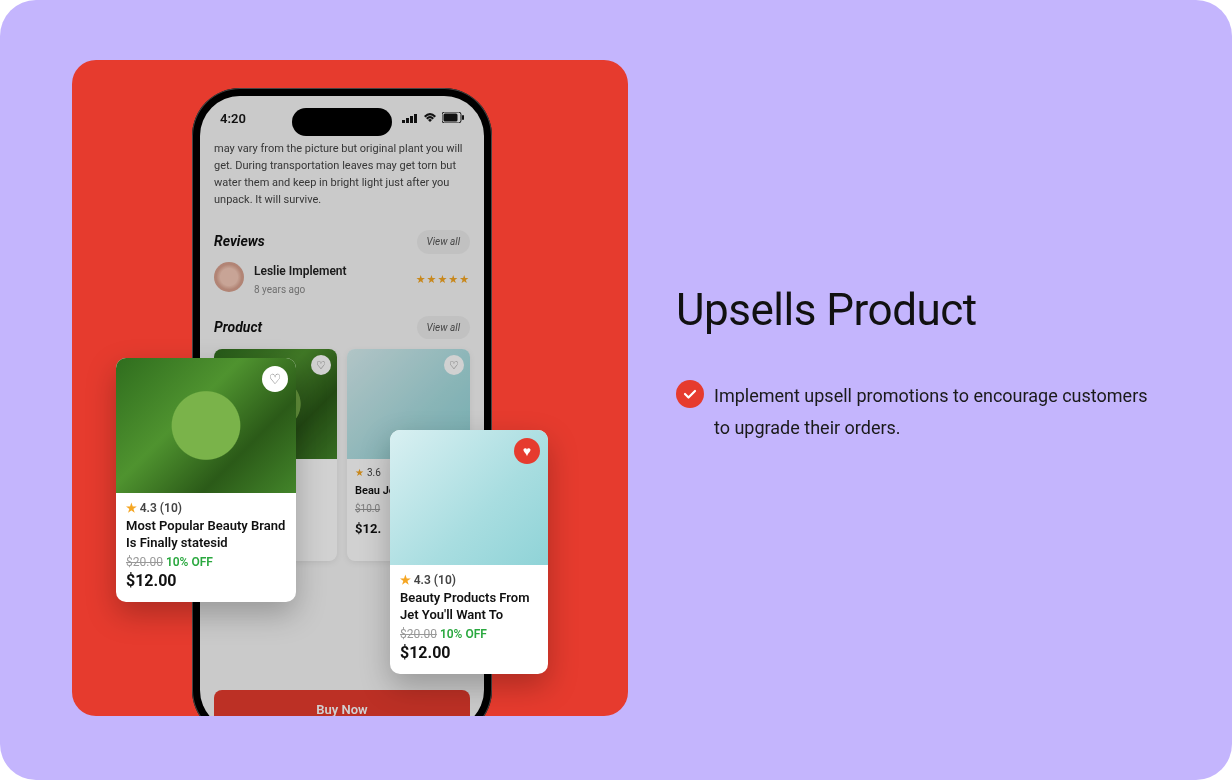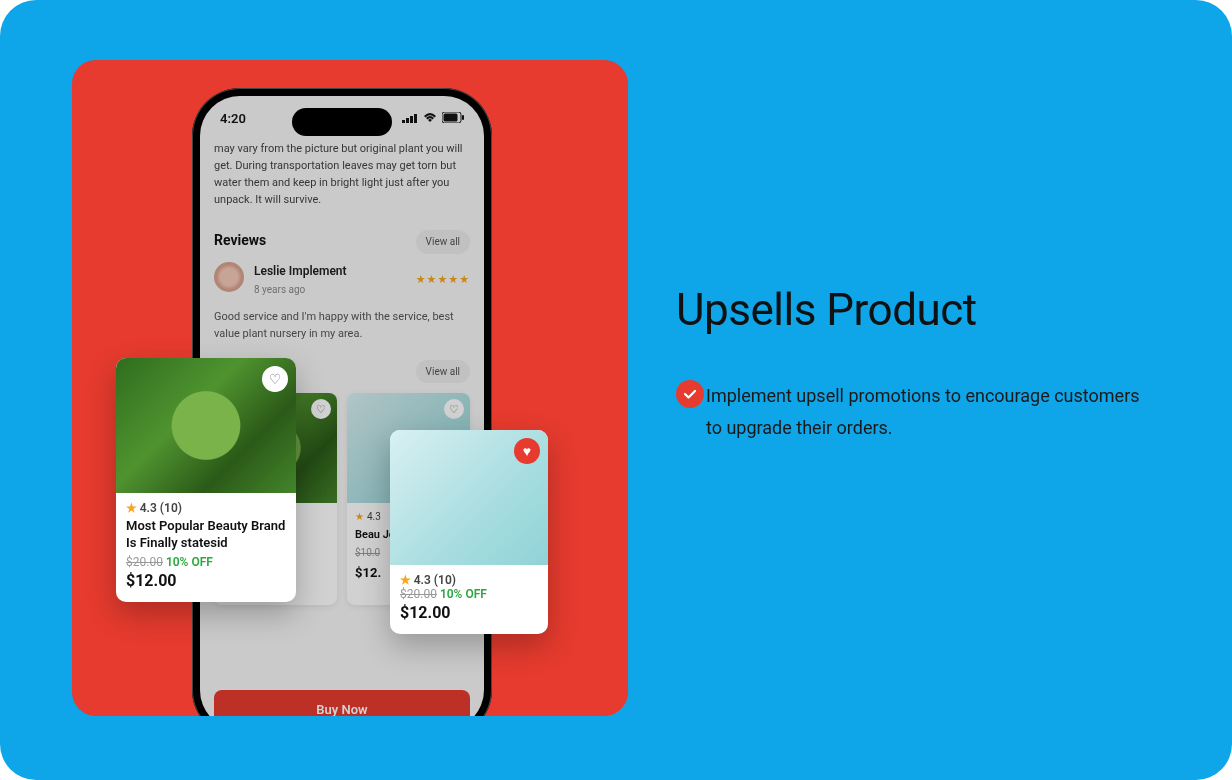--- a/index.html
+++ b/index.html
@@ -1,37 +1,37 @@
 <!DOCTYPE html>
 <html><head>
 <meta charset="utf-8">
 <style>
   * { box-sizing: border-box; margin: 0; padding: 0; }
   html, body { width: 1232px; height: 780px; }
   body { font-family: -apple-system, BlinkMacSystemFont, "Segoe UI", Roboto, Helvetica, Arial, sans-serif; background: #fff; }
 
-  .canvas { width: 1232px; height: 780px; background: #0ea5e9; border-radius: 36px; position: relative; overflow: hidden; }
+  .canvas { width: 1232px; height: 780px; background: #c4b5fd; border-radius: 36px; position: relative; overflow: hidden; }
 
   
   .left-panel { position: absolute; left: 72px; top: 60px; width: 556px; height: 656px; background: #e63b2e; border-radius: 24px; overflow: hidden; }
 
   
   .phone { position: absolute; left: 120px; top: 28px; width: 300px; height: 650px; background: #000; border-radius: 48px; padding: 8px; box-shadow: 0 0 0 1px #444 inset; }
   .phone-screen { width: 100%; height: 100%; background: #f7f7f7; border-radius: 40px; overflow: hidden; position: relative; }
   .dimmer { position: absolute; inset: 0; background: rgba(0,0,0,0.18); z-index: 50; pointer-events: none; }
 
   .notch { position: absolute; top: 12px; left: 50%; transform: translateX(-50%); width: 100px; height: 28px; background: #000; border-radius: 16px; z-index: 60; }
 
   .status-bar { position: absolute; top: 0; left: 0; right: 0; height: 44px; display: flex; align-items: center; justify-content: space-between; padding: 0 20px; font-size: 13px; font-weight: 600; color: #111; z-index: 55; }
   .status-right { display: flex; gap: 5px; align-items: center; }
 
   .content { position: absolute; top: 44px; left: 0; right: 0; bottom: 0; padding: 0 14px; color: #333; font-size: 11px; line-height: 1.55; }
   .desc { color: #444; margin-bottom: 22px; }
 
-  .section-row { display: flex; align-items: flex-start; justify-content: space-between; margin: 10px 0 8px; }
+  .section-row { display: flex; align-items: center; justify-content: space-between; margin: 10px 0 8px; font-style: italic; }
   .section-title { font-size: 14px; font-weight: 700; color: #111; }
   .pill { background: #ececec; border-radius: 12px; padding: 4px 10px; font-size: 10px; color: #555; }
 
   .review { display: flex; gap: 10px; align-items: flex-start; }
   .avatar { width: 30px; height: 30px; border-radius: 50%; background: radial-gradient(#f4c9b8 40%, #d9a28f 60%), #e9d6cf; flex: 0 0 30px; }
   .rev-name { font-size: 12px; font-weight: 600; color: #222; }
   .rev-time { font-size: 10px; color: #888; margin-top: 2px; }
   .stars-row { margin-left: auto; color: #f5a623; font-size: 11px; letter-spacing: 1px; }
   .rev-text { margin-top: 10px; color: #555; }
 
@@ -63,21 +63,21 @@
   .big-card .card-title { font-size: 13px; }
   .big-card .price { font-size: 16px; }
   .big-card .fav { width: 26px; height: 26px; font-size: 14px; top: 8px; right: 8px; }
   .fav.red { background: #e63b2e; color: #fff; }
   .big-card .price-row { font-size: 12px; }
   .big-card .rating { font-size: 12px; font-weight:600; }
 
   
   .right-block { position: absolute; left: 676px; top: 284px; width: 480px; }
   .heading { font-size: 44px; font-weight: 400; color: #111; letter-spacing: -0.5px; margin-bottom: 44px; }
-  .bullet-row { display: flex; gap: 2px; align-items: flex-start; }
+  .bullet-row { display: flex; gap: 10px; align-items: flex-start; }
   .check-badge { width: 28px; height: 28px; border-radius: 50%; background: #e63b2e; display: flex; align-items: center; justify-content: center; flex: 0 0 28px; color: #fff; font-size: 15px; font-weight:700; }
   .bullet-text { font-size: 18px; line-height: 1.75; color: #1a1a1a; }
 </style>
 </head>
 <body>
 
 <div class="canvas">
 
   <div class="left-panel">
 
@@ -124,21 +124,20 @@
             <div style="flex:1">
               <div style="display:flex;align-items:center">
                 <div>
                   <div class="rev-name">Leslie Implement</div>
                   <div class="rev-time">8 years ago</div>
                 </div>
                 <div class="stars-row">★★★★★</div>
               </div>
             </div>
           </div>
-          <p class="rev-text">Good service and I'm happy with the service, best value plant nursery in my area.</p>
 
           <div class="section-row" style="margin-top:18px">
             <span class="section-title">Product</span>
             <span class="pill">View all</span>
           </div>
 
           <div class="products-row">
             <div class="card">
               <div class="card-img img-green">
                 <div class="fav">
@@ -157,21 +156,21 @@
             </div>
             <div class="card">
               <div class="card-img img-teal">
                 <div class="fav">
                     <span>♡</span>
                   </div>
               </div>
               <div class="card-body">
                 <div class="rating">
                     <span class="star">★</span>
-                    <span>4.3</span>
+                    <span>3.6</span>
                   </div>
                 <div class="card-title">Beau
 Jet Yo</div>
                 <div class="price-row"><span class="old-price">$10.0</span></div>
                 <div class="price">$12.</div>
               </div>
             </div>
           </div>
 
           <div class="btn-row">
@@ -205,20 +204,21 @@
       <div class="card-img img-teal">
         <div class="fav red">
             <span>♥</span>
           </div>
       </div>
       <div class="card-body">
         <div class="rating">
             <span class="star">★</span> 
             <span>4.3 (10)</span>
           </div>
+        <div class="card-title">Beauty Products From Jet You'll Want To</div>
         <div class="price-row"><span class="old-price">$20.00</span> <span class="discount">10% OFF</span></div>
         <div class="price">$12.00</div>
       </div>
     </div>
 
   </div>
 
   <div class="right-block">
     <h1 class="heading">Upsells Product</h1>
     <div class="bullet-row">

